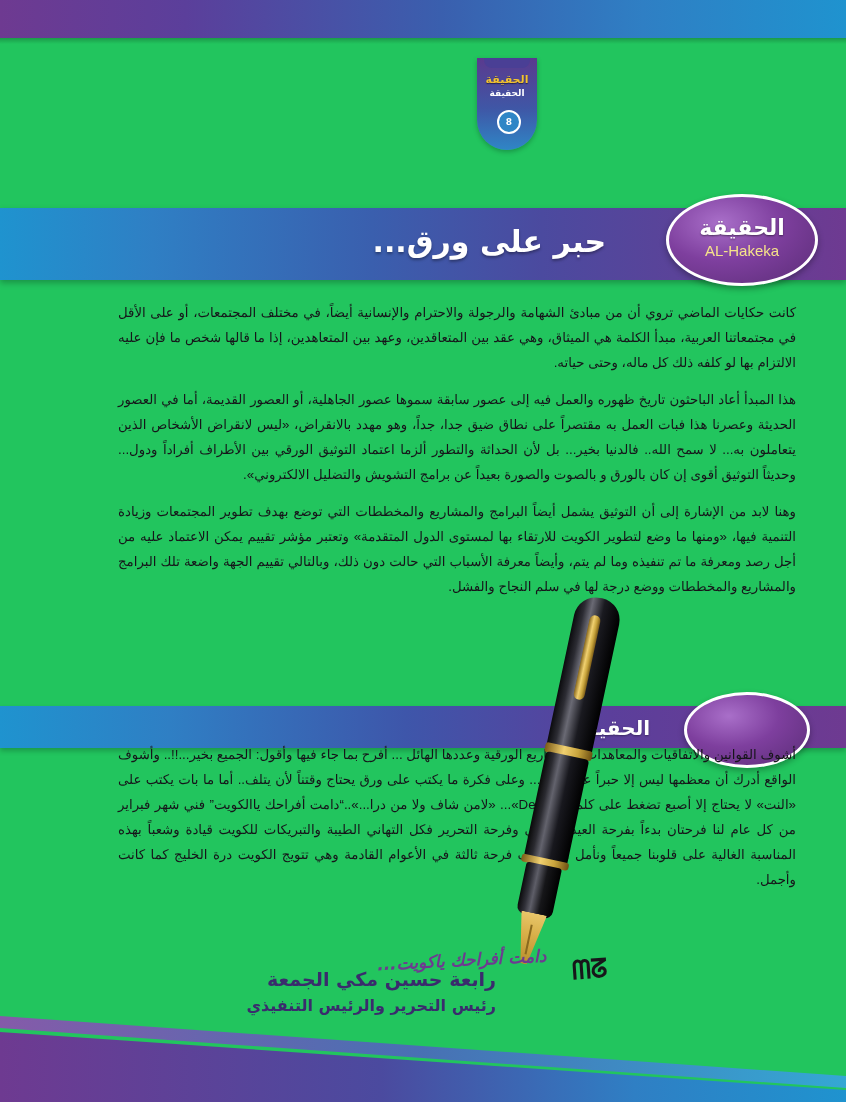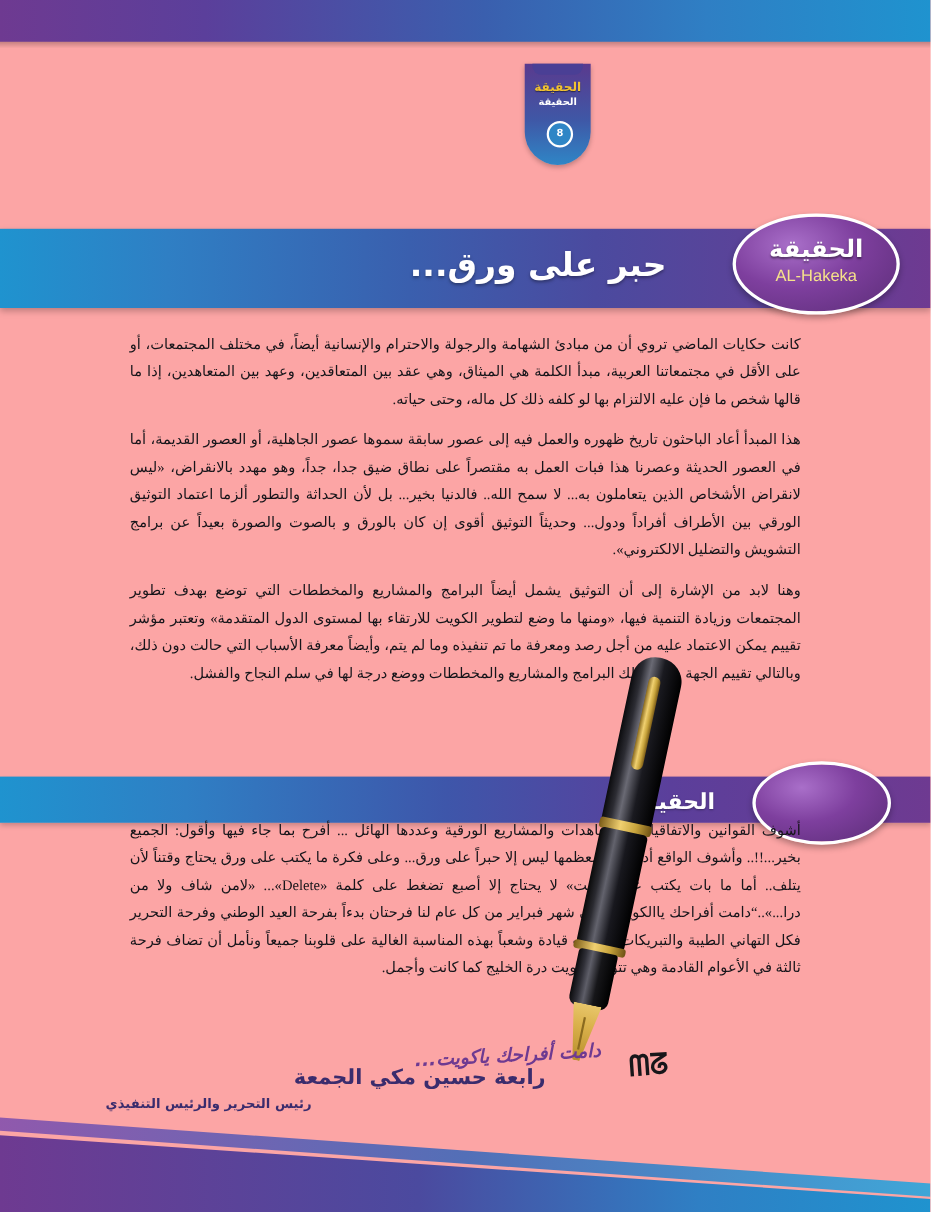--- a/index.html
+++ b/index.html
@@ -5,21 +5,21 @@
   html,body{margin:0;padding:0;}
   body{
     width:846px;height:1102px;
     background:#ffffff;
     font-family:"DejaVu Sans", sans-serif;
     overflow:hidden;
     position:relative;
   }
   .page{
     position:absolute;inset:0;
-    background:#fca5a5;
+    background:#22c55e;
   }
   
   .top-bar{
     position:absolute;top:0;left:0;width:846px;height:38px;
     background:linear-gradient(90deg,#6e3a91 0%,#5b3f9b 22%,#3a5fae 52%,#2f7fc4 76%,#1f93cf 100%);
   }
   .top-bar-shadow{
     position:absolute;top:38px;left:0;width:846px;height:6px;
     background:linear-gradient(180deg,rgba(0,0,0,0.22),rgba(0,0,0,0));
   }
@@ -77,27 +77,27 @@
   .brand-ar{
     margin-top:18px;color:#ffffff;font-size:22px;font-weight:bold;
     text-shadow:0 1px 2px rgba(0,0,0,.45);
   }
   .brand-en{
     color:#f6e38a;font-size:15px;font-weight:normal;margin-top:2px;
     font-family:"Liberation Sans", sans-serif;
   }
   p.para{
     margin:0 0 12px 0;
-    padding:0 118px 0 118px;
+    padding:0 50px 0 118px;
     font-size:13.3px;
     line-height:25px;
     color:#16151a;
     text-align:justify;
     text-justify:inter-word;
-    font-family:Liberation Serif, serif;
+    font-family:Liberation Sans, sans-serif;
   }
   .para-block{position:absolute;right:0;left:0;}
   #p-block-1{top:300px;}
   #p-block-2{top:692px;}
   
   .band2{
     position:absolute;top:706px;left:0;width:846px;height:42px;
     background:linear-gradient(90deg,#1f93cf 0%,#2f7fc4 20%,#3e56aa 48%,#5b3f9b 72%,#6e3a91 100%);
     box-shadow:0 3px 5px rgba(0,0,0,0.22);
   }
@@ -118,22 +118,22 @@
   .sig-script{
     position:absolute;top:-10px;right:300px;
     color:#6e3a91;font-size:17px;font-style:italic;font-weight:bold;
     transform:rotate(-3deg);
   }
   .sig-name{
     position:absolute;top:8px;right:350px;width:400px;text-align:right;
     color:#3a2c6d;font-size:19px;font-weight:bold;
   }
   .sig-role{
-    position:absolute;top:36px;right:350px;width:400px;text-align:left;
-    color:#3a2c6d;font-size:12px;font-weight:bold;
+    position:absolute;top:36px;right:350px;width:400px;text-align:right;
+    color:#3a2c6d;font-size:16px;font-weight:bold;
   }
   .sig-mark{
     position:absolute;top:-6px;right:238px;
     color:#17161a;font-size:26px;font-weight:bold;font-family:"DejaVu Serif", serif;
     transform:rotate(-4deg);
   }
   
   .pen{
     position:absolute;top:600px;right:176px;width:120px;height:370px;
     transform:rotate(12deg);

